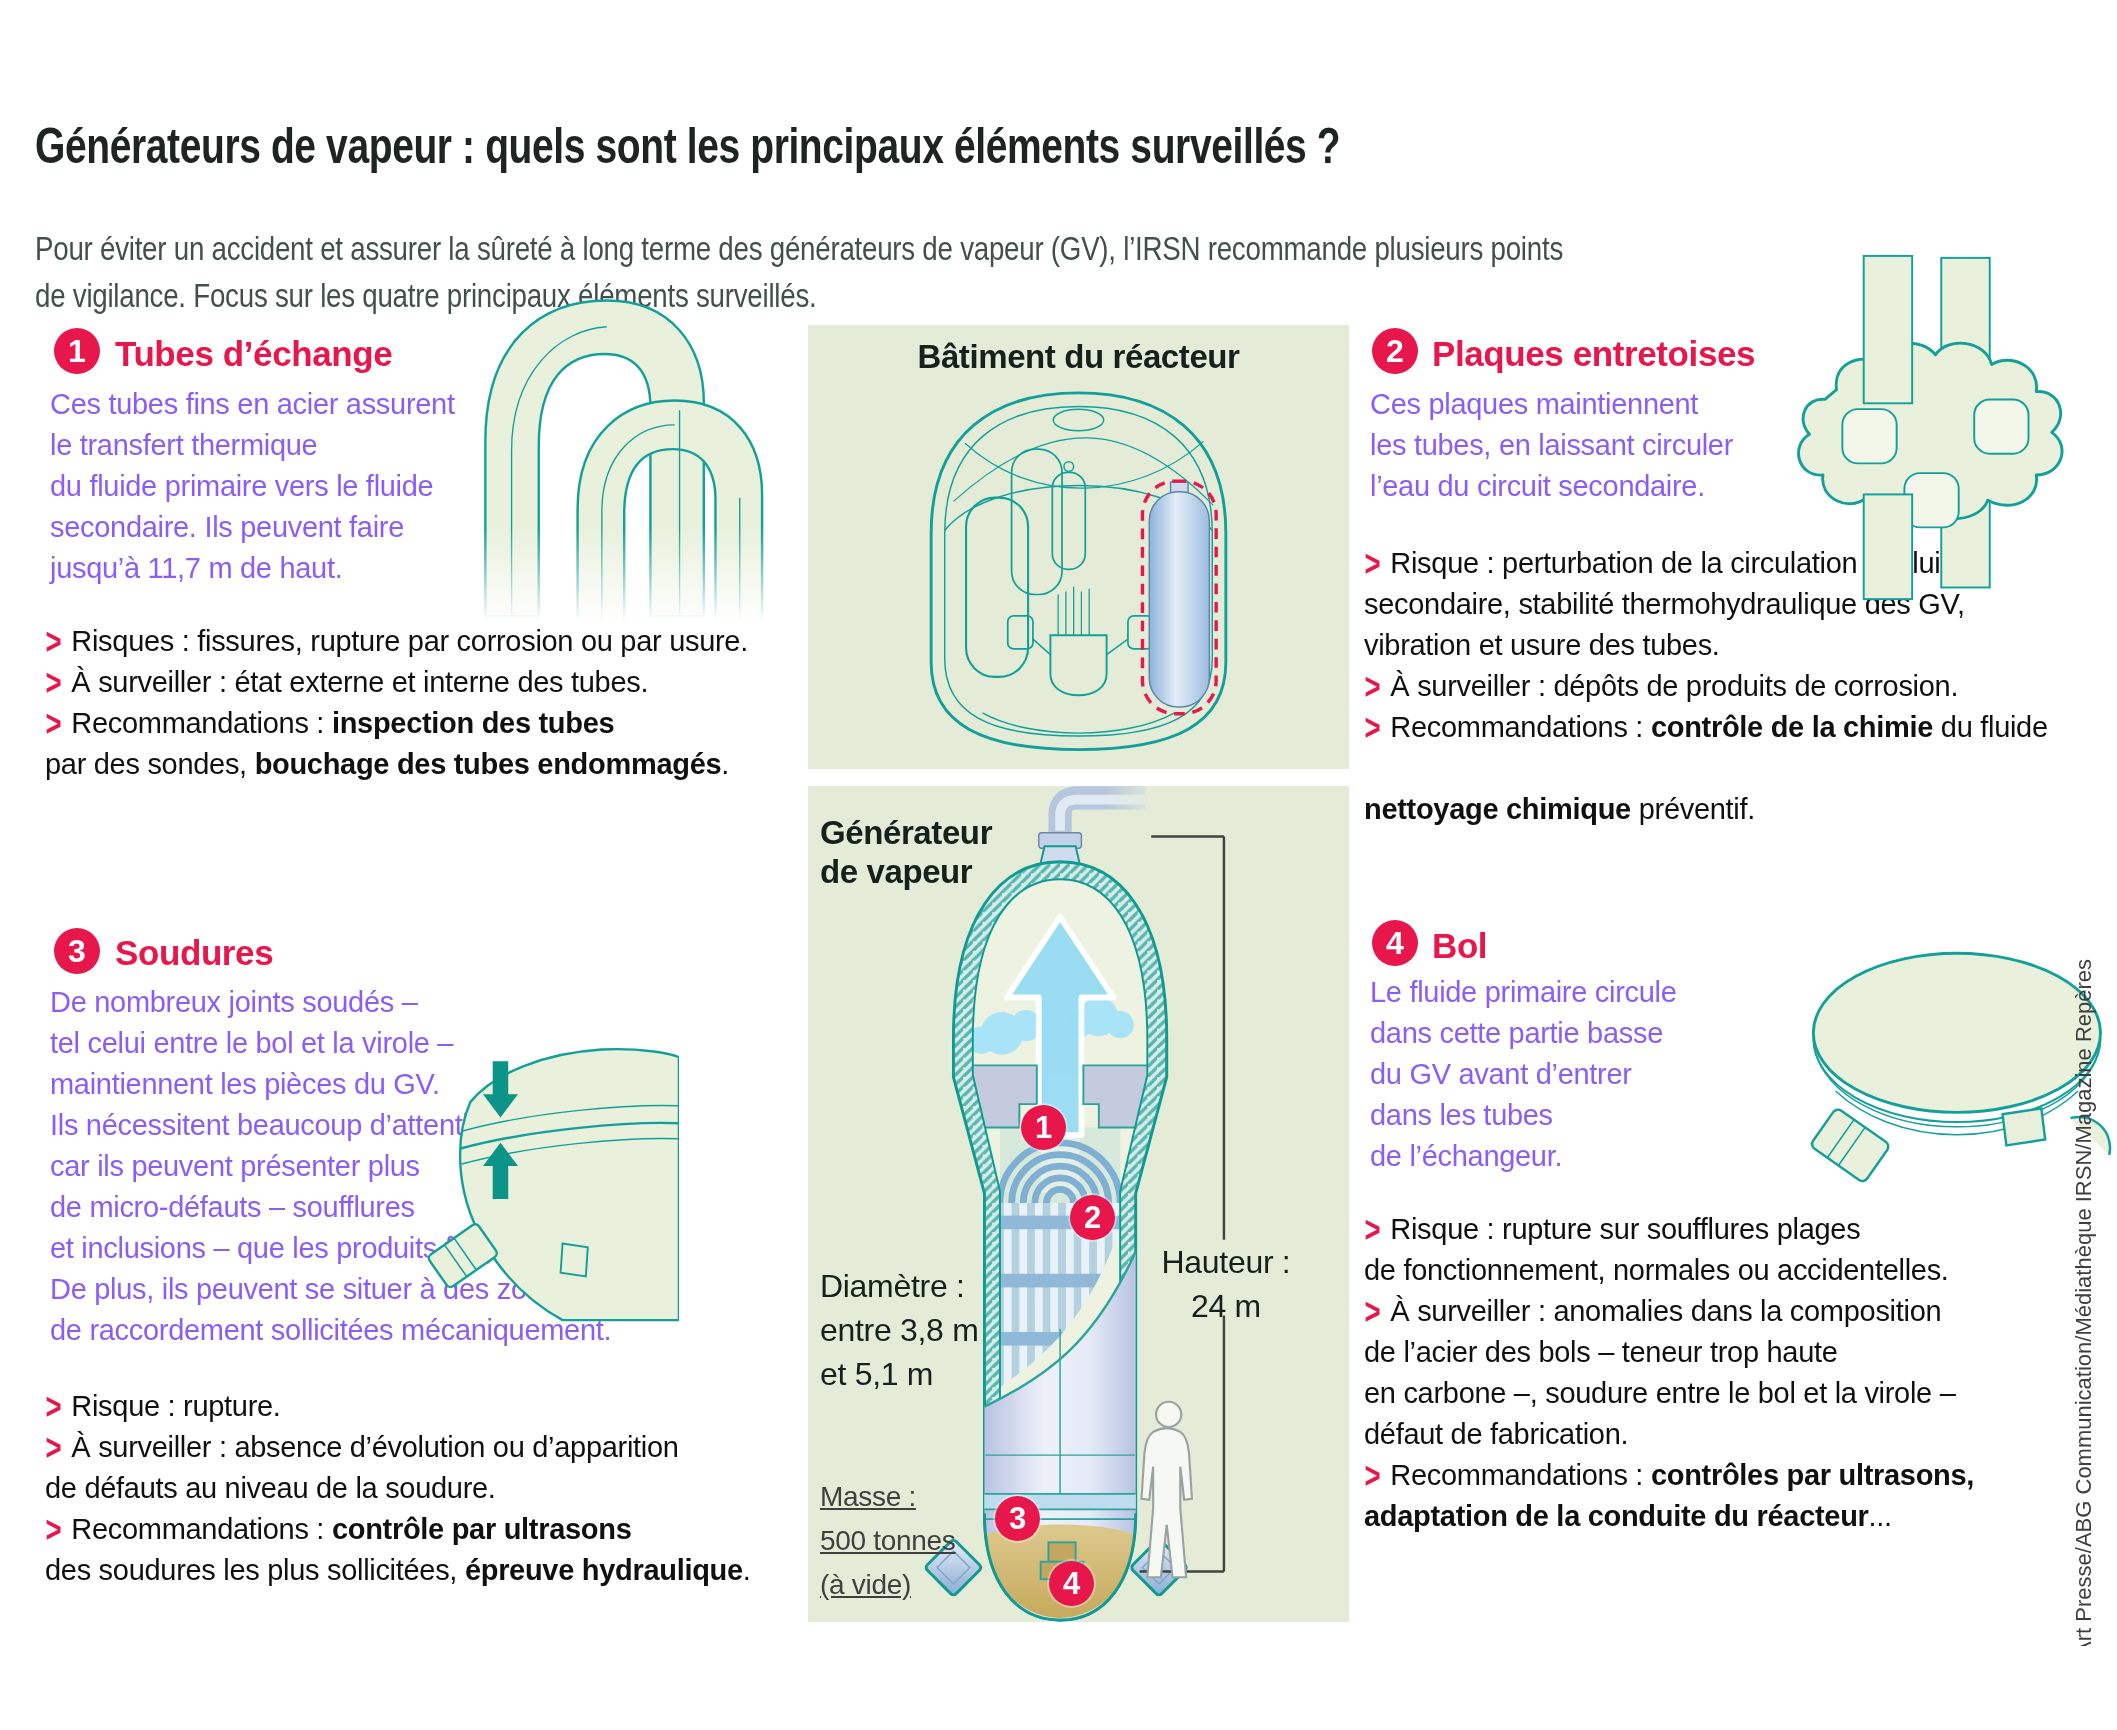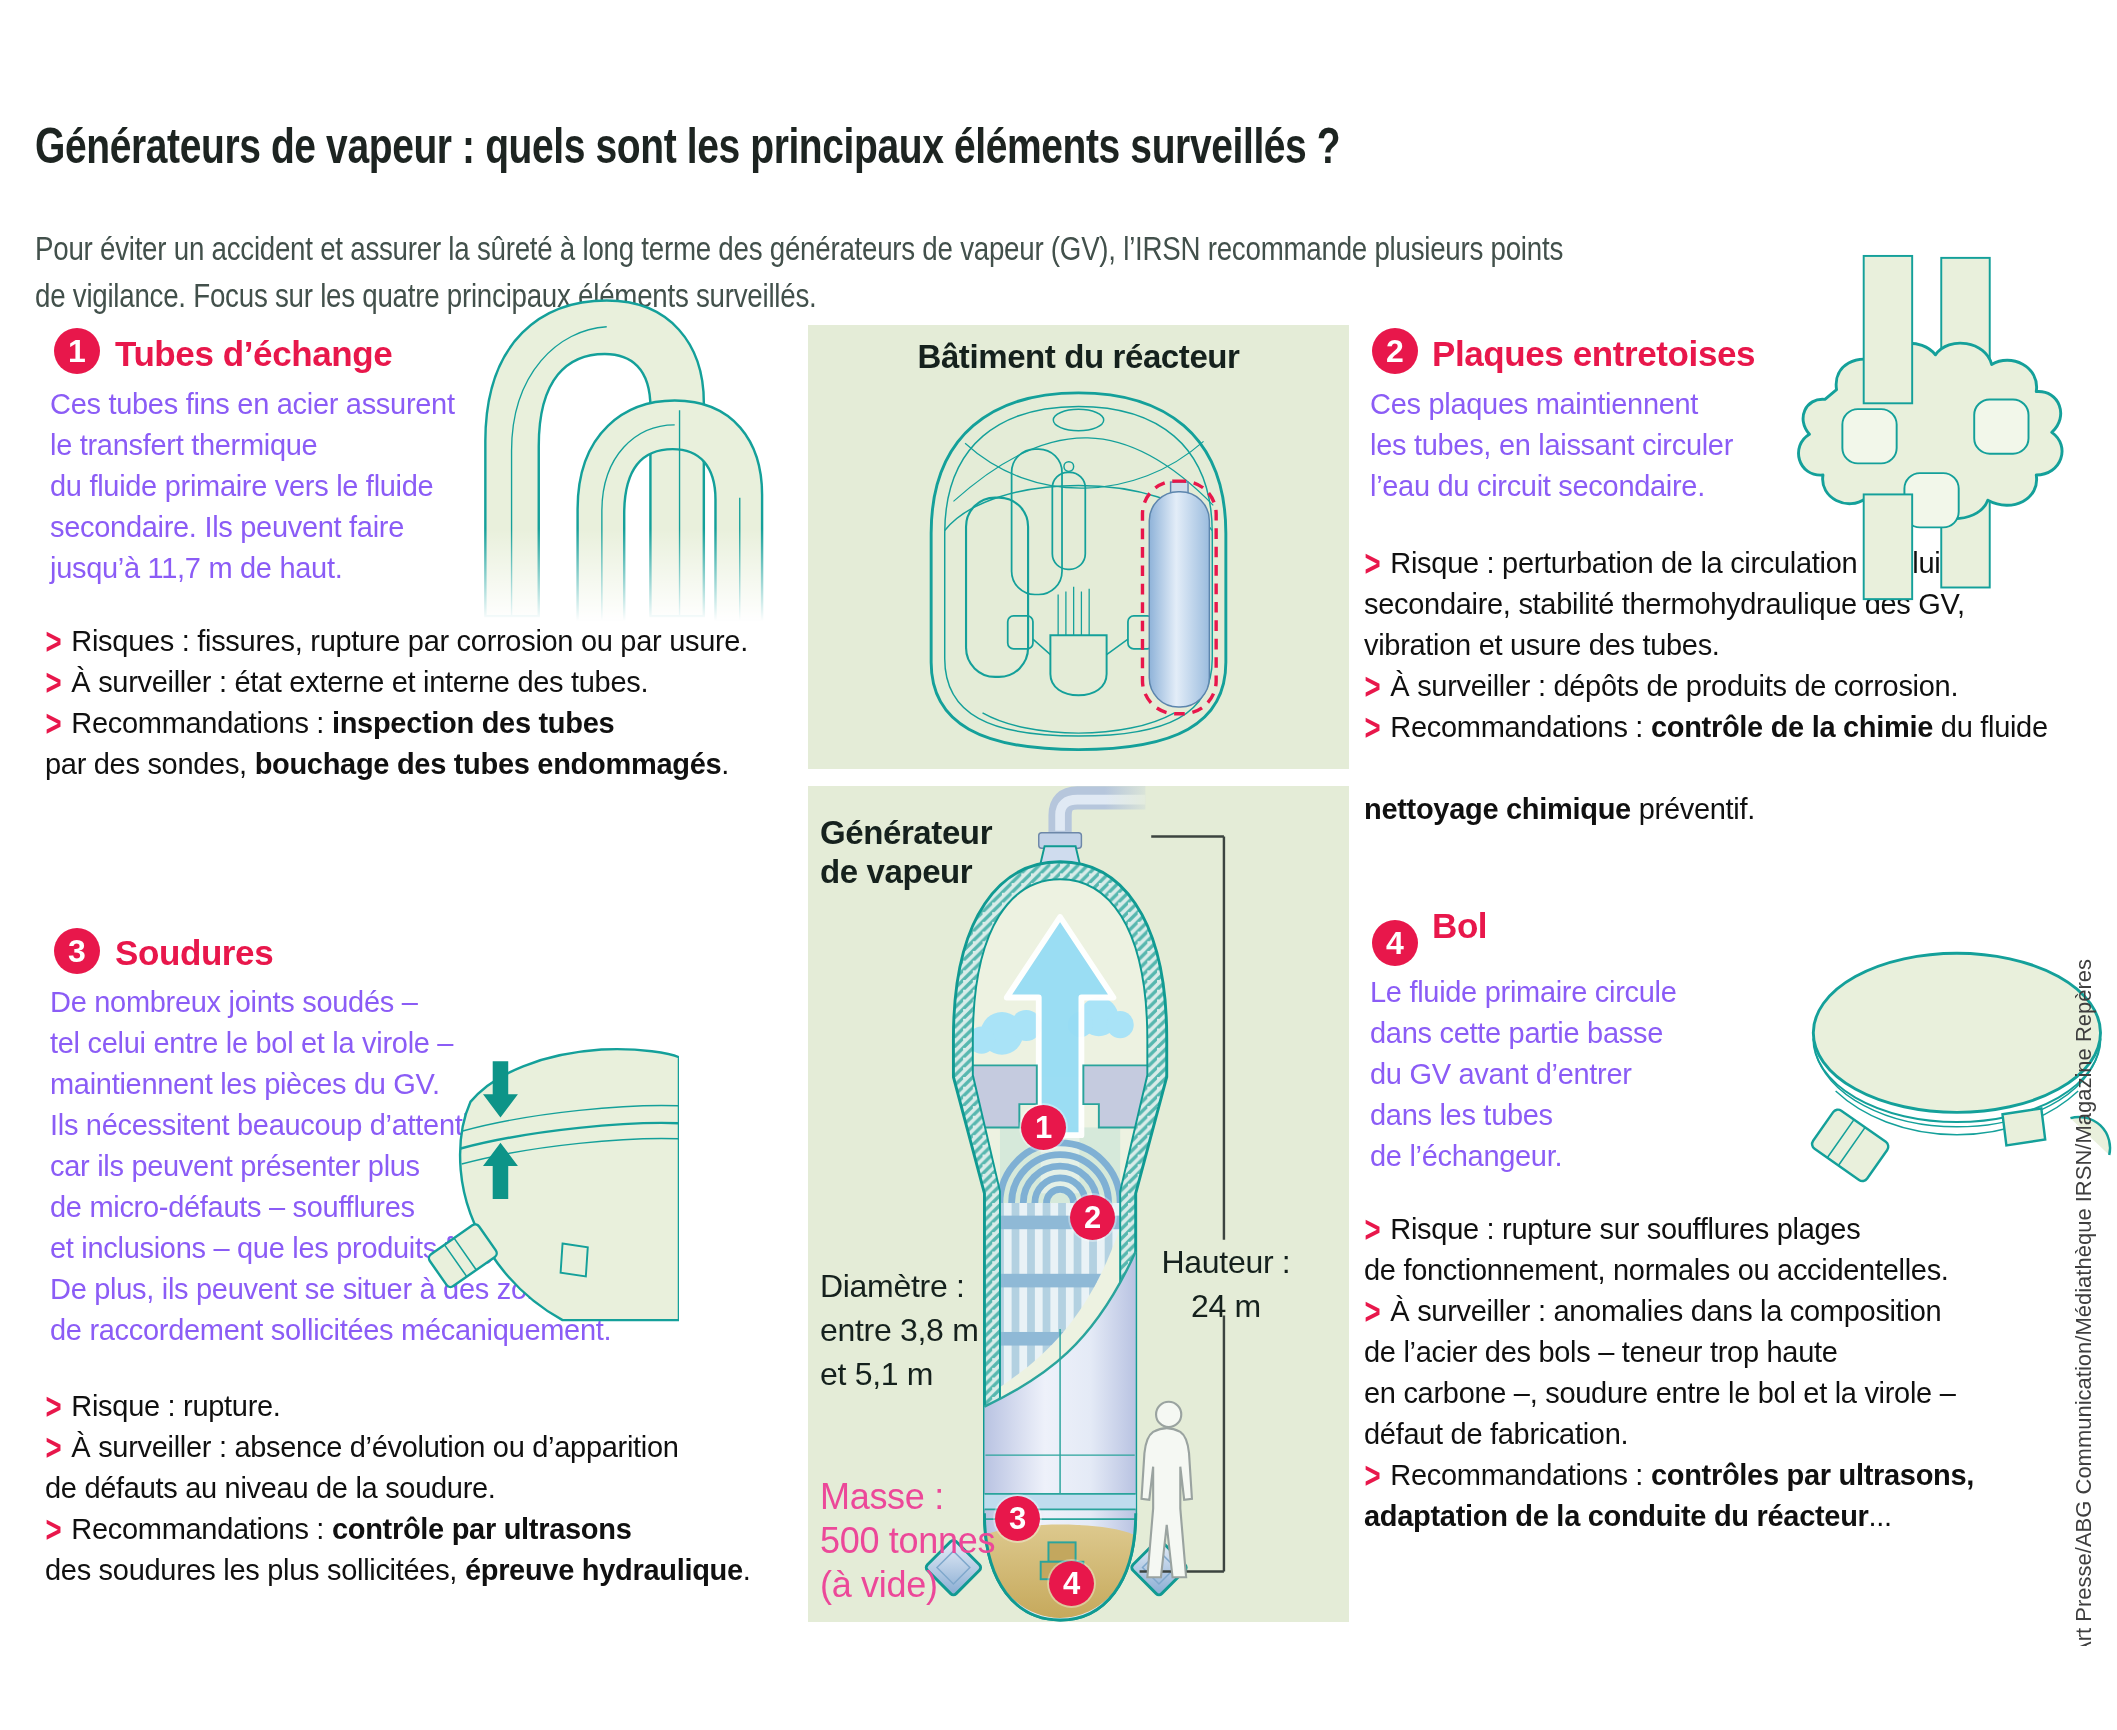--- a/index.html
+++ b/index.html
@@ -12,38 +12,38 @@
   .subtitle{left:35px;top:192px;font-size:33px;line-height:47px;color:#42504b;white-space:pre-line;
          transform:scaleX(.84);transform-origin:0 0;letter-spacing:-0.3px;}
   
   .panel{background:#e4ecd7;}
   .panelA{left:808px;top:325px;width:541px;height:444px;}
   .panelB{left:808px;top:786px;width:541px;height:836px;}
   .panel-title{left:808px;top:338px;width:541px;text-align:center;font-size:33px;font-weight:700;color:#15211d;
          letter-spacing:-0.4px;}
   .gen-label{left:820px;top:813px;font-size:33px;line-height:39px;font-weight:700;color:#15211d;white-space:pre-line;letter-spacing:-0.4px;}
   .dim-label{left:820px;top:1244px;font-size:32px;line-height:44px;color:#15211d;white-space:pre-line;letter-spacing:-0.3px;margin-top:20px;}
-  .mass-label{left:820px;top:1475px;font-size:36px;line-height:44px;color:#ec4899;white-space:pre-line;letter-spacing:-0.3px;}
+  .mass-label{left:820px;top:1475px;font-size:28px;line-height:44px;color:#404040;white-space:pre-line;letter-spacing:-0.3px;text-decoration:underline;}
   .haut-label{left:1129px;top:1240px;width:194px;text-align:center;font-size:32px;line-height:44px;color:#15211d;white-space:pre-line;letter-spacing:-0.3px;}
   
   .badge{width:46px;height:46px;border-radius:50%;background:#e8174b;color:#fff;font-size:32px;font-weight:700;
          text-align:center;line-height:46px;}
   .sec-title{font-size:35px;font-weight:700;color:#e8174b;white-space:nowrap;letter-spacing:-0.4px;}
   .body-text{font-size:29px;line-height:41px;color:#8b5cf6;white-space:pre-line;letter-spacing:-0.3px;}
   .bullets{font-size:29px;line-height:41px;color:#101010;letter-spacing:-0.3px;}
   .bullet{margin:0;}
   .b{font-weight:700;}
   .chev{display:inline-block;color:#e8174b;font-weight:700;transform:scale(.95,1.3);margin-right:9.7px;}
   .b1-badge{left:54px;top:328px;} .b1-title{left:115px;top:334px;} .b1-body{left:50px;top:384px;width:621px;}
   .b1-bullets{left:45px;top:621px;width:854px;}
   .b2-badge{left:1372px;top:328px;} .b2-title{left:1432px;top:334px;} .b2-body{left:1370px;top:384px;width:582px;}
   .b2-bullets{left:1364px;top:543px;width:854px;}
   .b3-badge{left:54px;top:928px;} .b3-title{left:115px;top:933px;} .b3-body{left:50px;top:982px;width:640px;}
   .b3-bullets{left:45px;top:1386px;width:854px;}
-  .b4-badge{left:1372px;top:920px;} .b4-title{left:1432px;top:906px;} .b4-body{left:1370px;top:972px;width:582px;}
+  .b4-badge{left:1372px;top:920px;} .b4-title{left:1432px;top:926px;} .b4-body{left:1370px;top:972px;width:582px;}
   .b4-bullets{left:1364px;top:1209px;width:854px;}
   
   .marker{width:45px;height:45px;border-radius:50%;background:#e8174b;color:#fff;font-size:31px;font-weight:700;
           text-align:center;line-height:45px;box-shadow:0 0 0 1.9px rgba(255,255,255,.35);}
   .m1{left:1021px;top:1105px;} .m2{left:1070px;top:1195px;} .m3{left:995px;top:1496px;} .m4{left:1049px;top:1561px;}
   
   .credit{left:2071px;top:1677px;transform:rotate(-90deg);transform-origin:0 0;font-size:22px;color:#3e3e3e;white-space:nowrap;}
 </style>
 </head>
 <body>

